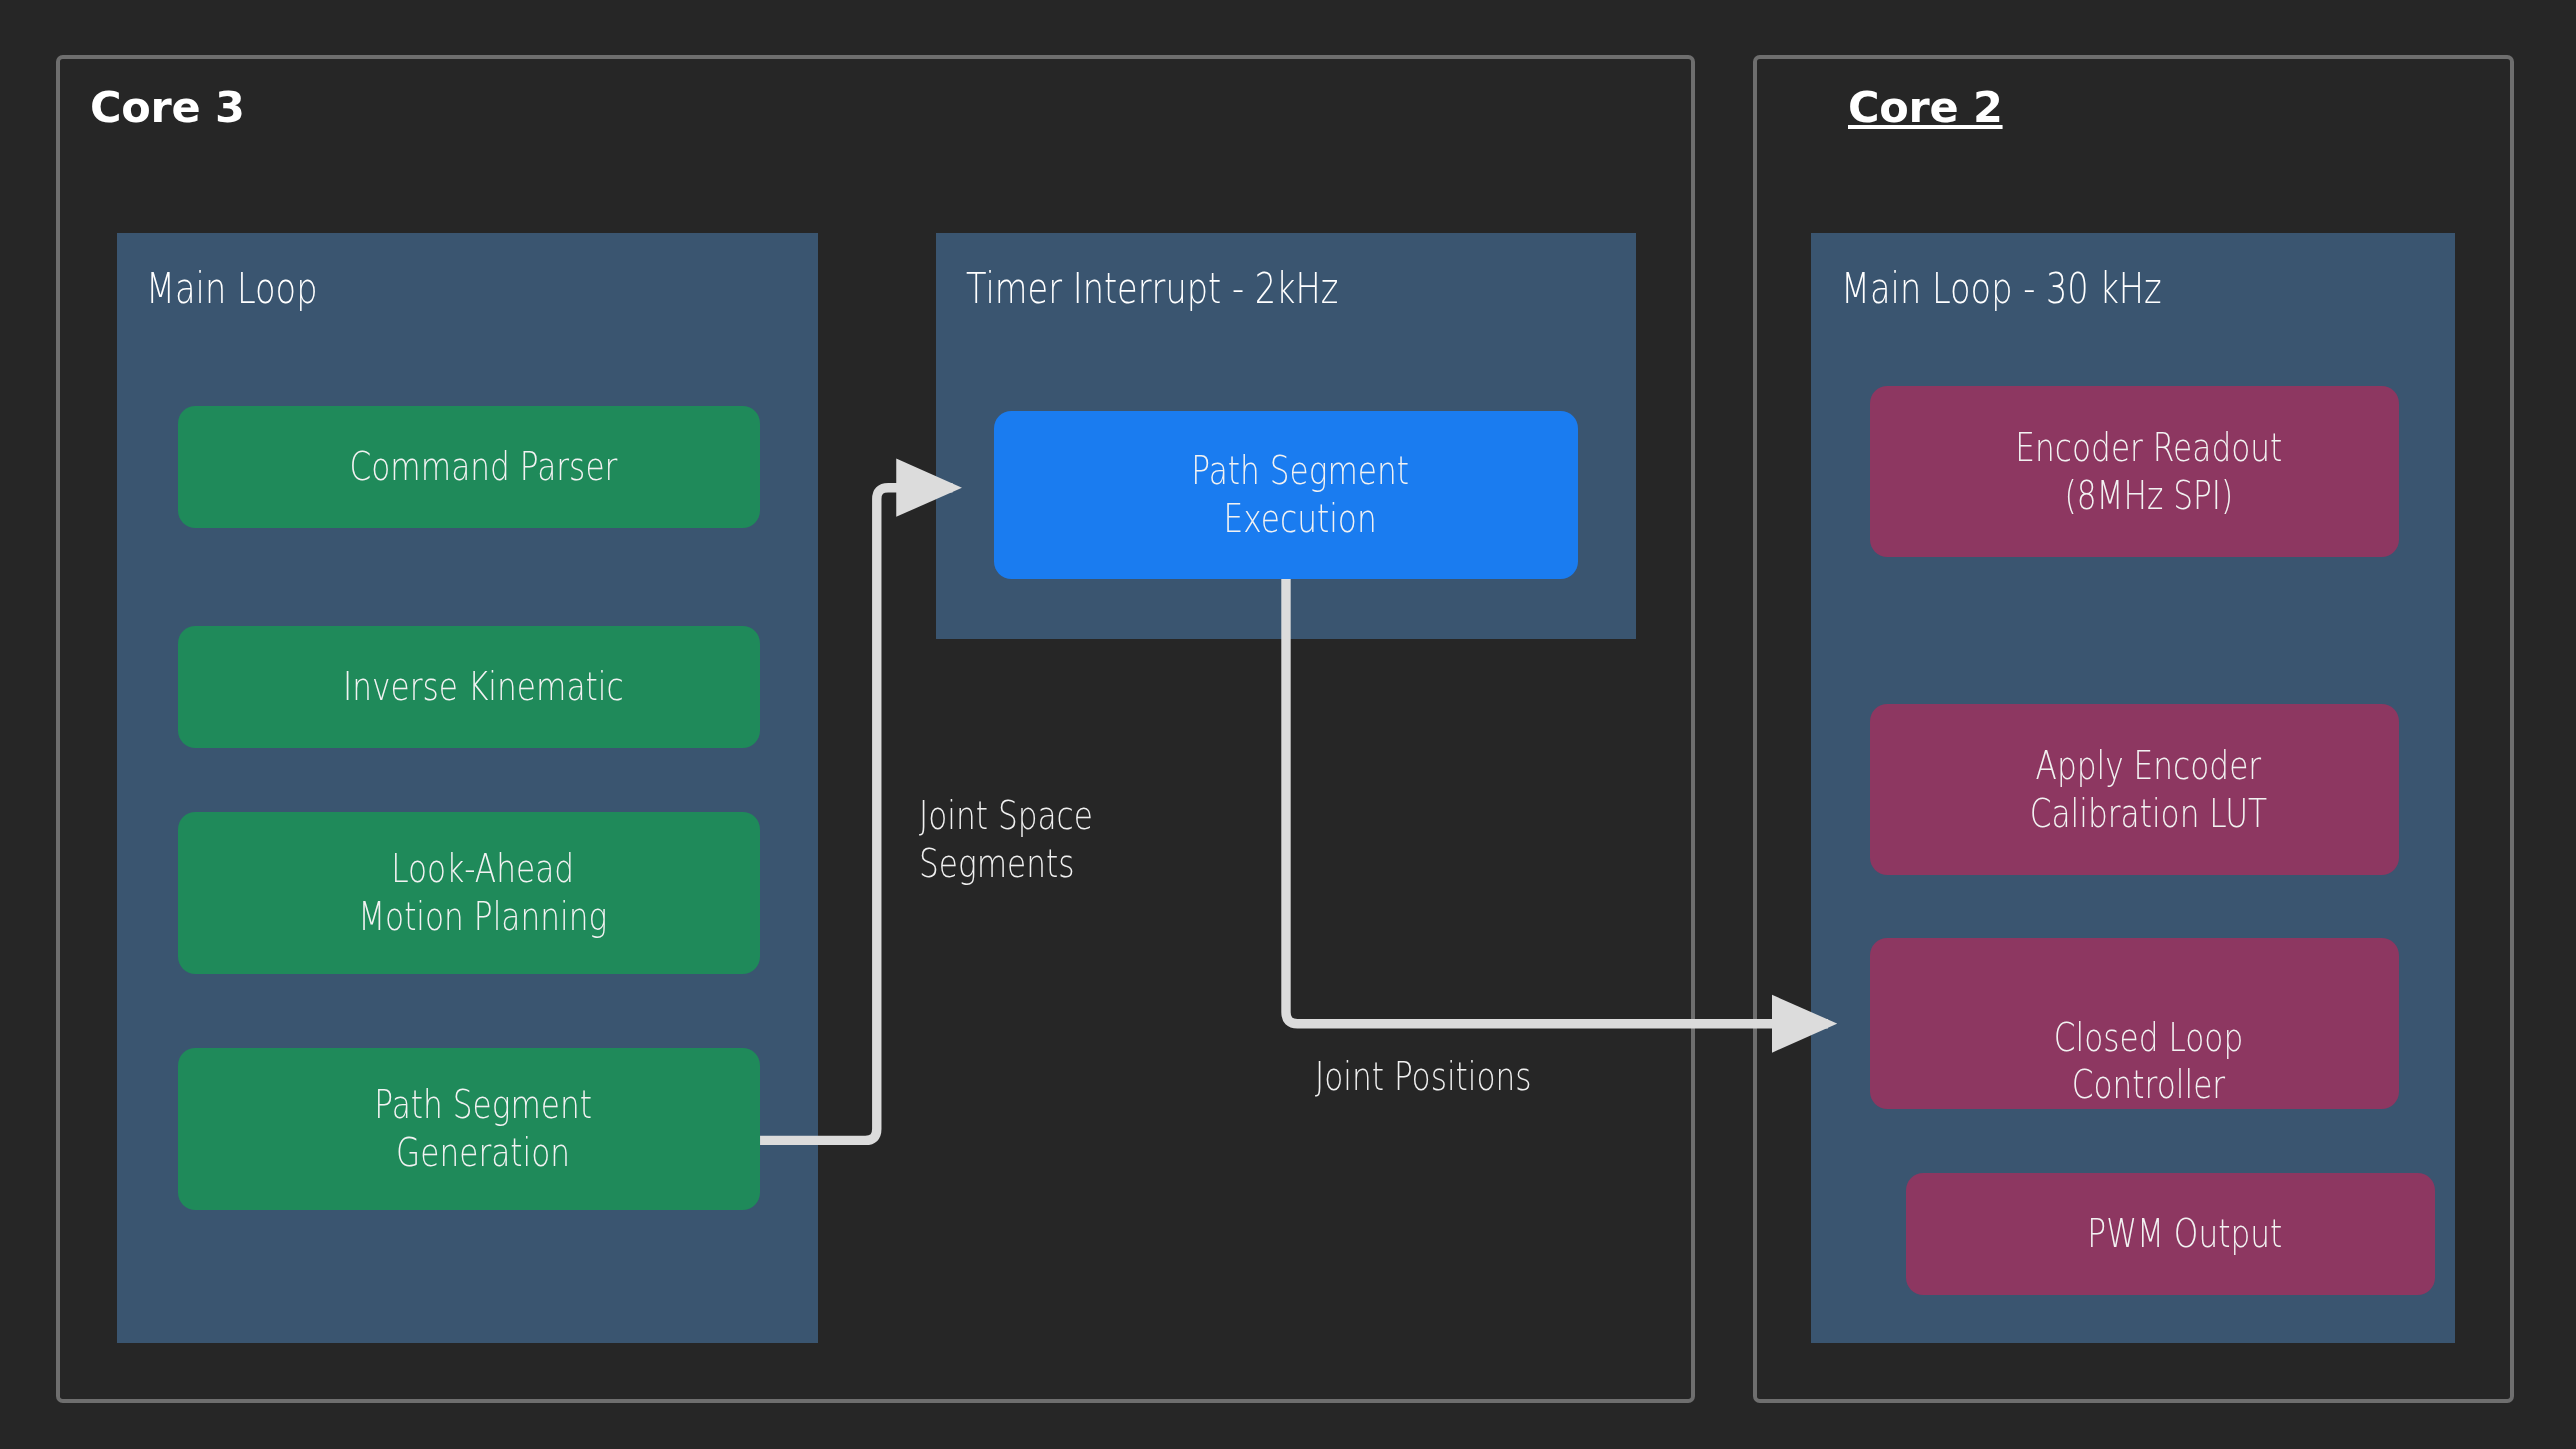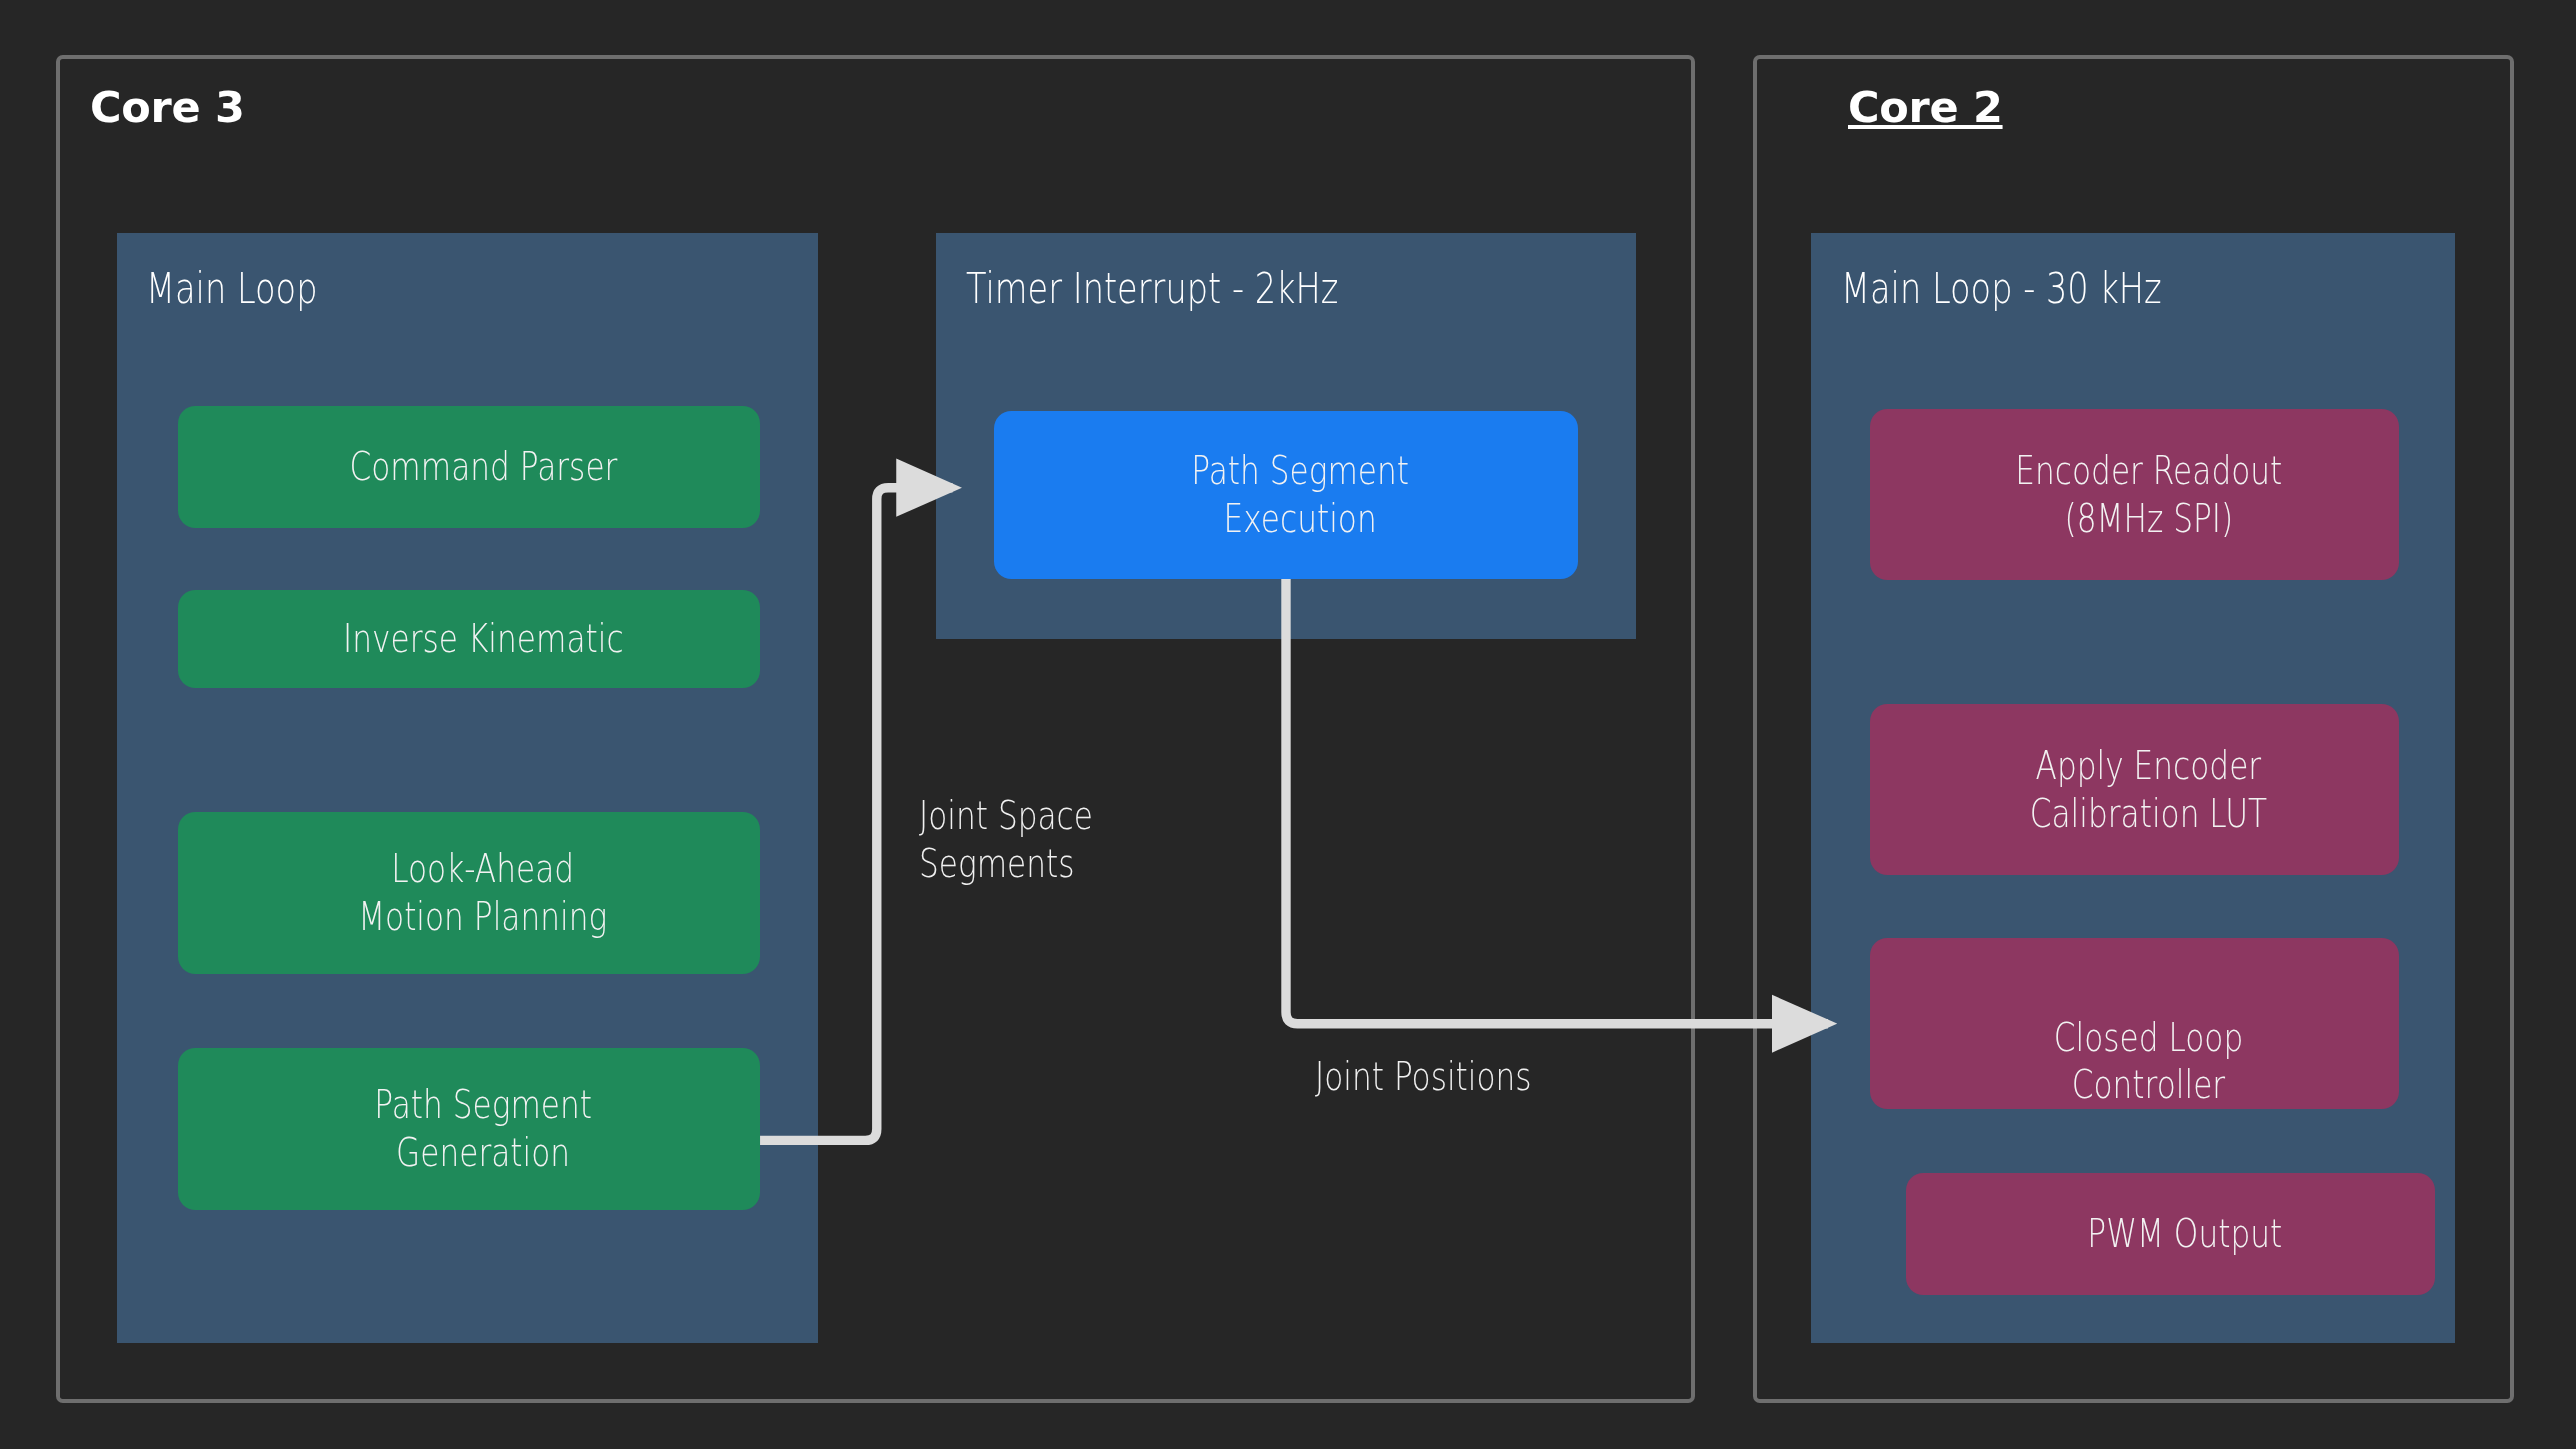--- a/index.html
+++ b/index.html
@@ -113,21 +113,21 @@
   <div class="core-frame" style="left:56px; top:55px; width:1639px; height:1348px;"></div>
   <div class="core-title" style="left:90px; top:86px;">Core 3</div>
 
   <div class="panel" style="left:117px; top:233px; width:701px; height:1110px;"></div>
   <div class="panel-title" style="left:146px; top:268px;">Main Loop</div>
 
   <div class="node green" style="left:178px; top:406px; width:582px; height:122px;">
     <span class="label">Command Parser</span>
   </div>
 
-  <div class="node green" style="left:178px; top:590px; width:582px; height:98px;">
+  <div class="node green" style="left:178px; top:626px; width:582px; height:122px;">
     <span class="label">Inverse Kinematic</span>
   </div>
 
   <div class="node green" style="left:178px; top:812px; width:582px; height:162px;text-align:center;">
     <span class="label">Look-Ahead
 Motion Planning</span>
   </div>
 
   <div class="node green" style="left:178px; top:1048px; width:582px; height:162px;">
     <span class="label">Path Segment
@@ -141,21 +141,21 @@
     <span class="label">Path Segment
 Execution</span>
   </div>
 
   <div class="core-frame" style="left:1753px; top:55px; width:761px; height:1348px;"></div>
   <div class="core-title" style="left:1848px; top:86px;text-decoration:underline;">Core 2</div>
 
   <div class="panel" style="left:1811px; top:233px; width:644px; height:1110px;"></div>
   <div class="panel-title" style="left:1841px; top:268px;">Main Loop - 30 kHz</div>
 
-  <div class="node maroon" style="left:1870px; top:409px; width:529px; height:171px;">
+  <div class="node maroon" style="left:1870px; top:386px; width:529px; height:171px;">
     <span class="label">Encoder Readout
 (8MHz SPI)</span>
   </div>
 
   <div class="node maroon" style="left:1870px; top:704px; width:529px; height:171px;">
     <span class="label">Apply Encoder
 Calibration LUT</span>
   </div>
 
   <div class="node maroon" style="left:1870px; top:938px; width:529px; height:171px;align-items:flex-end;">

